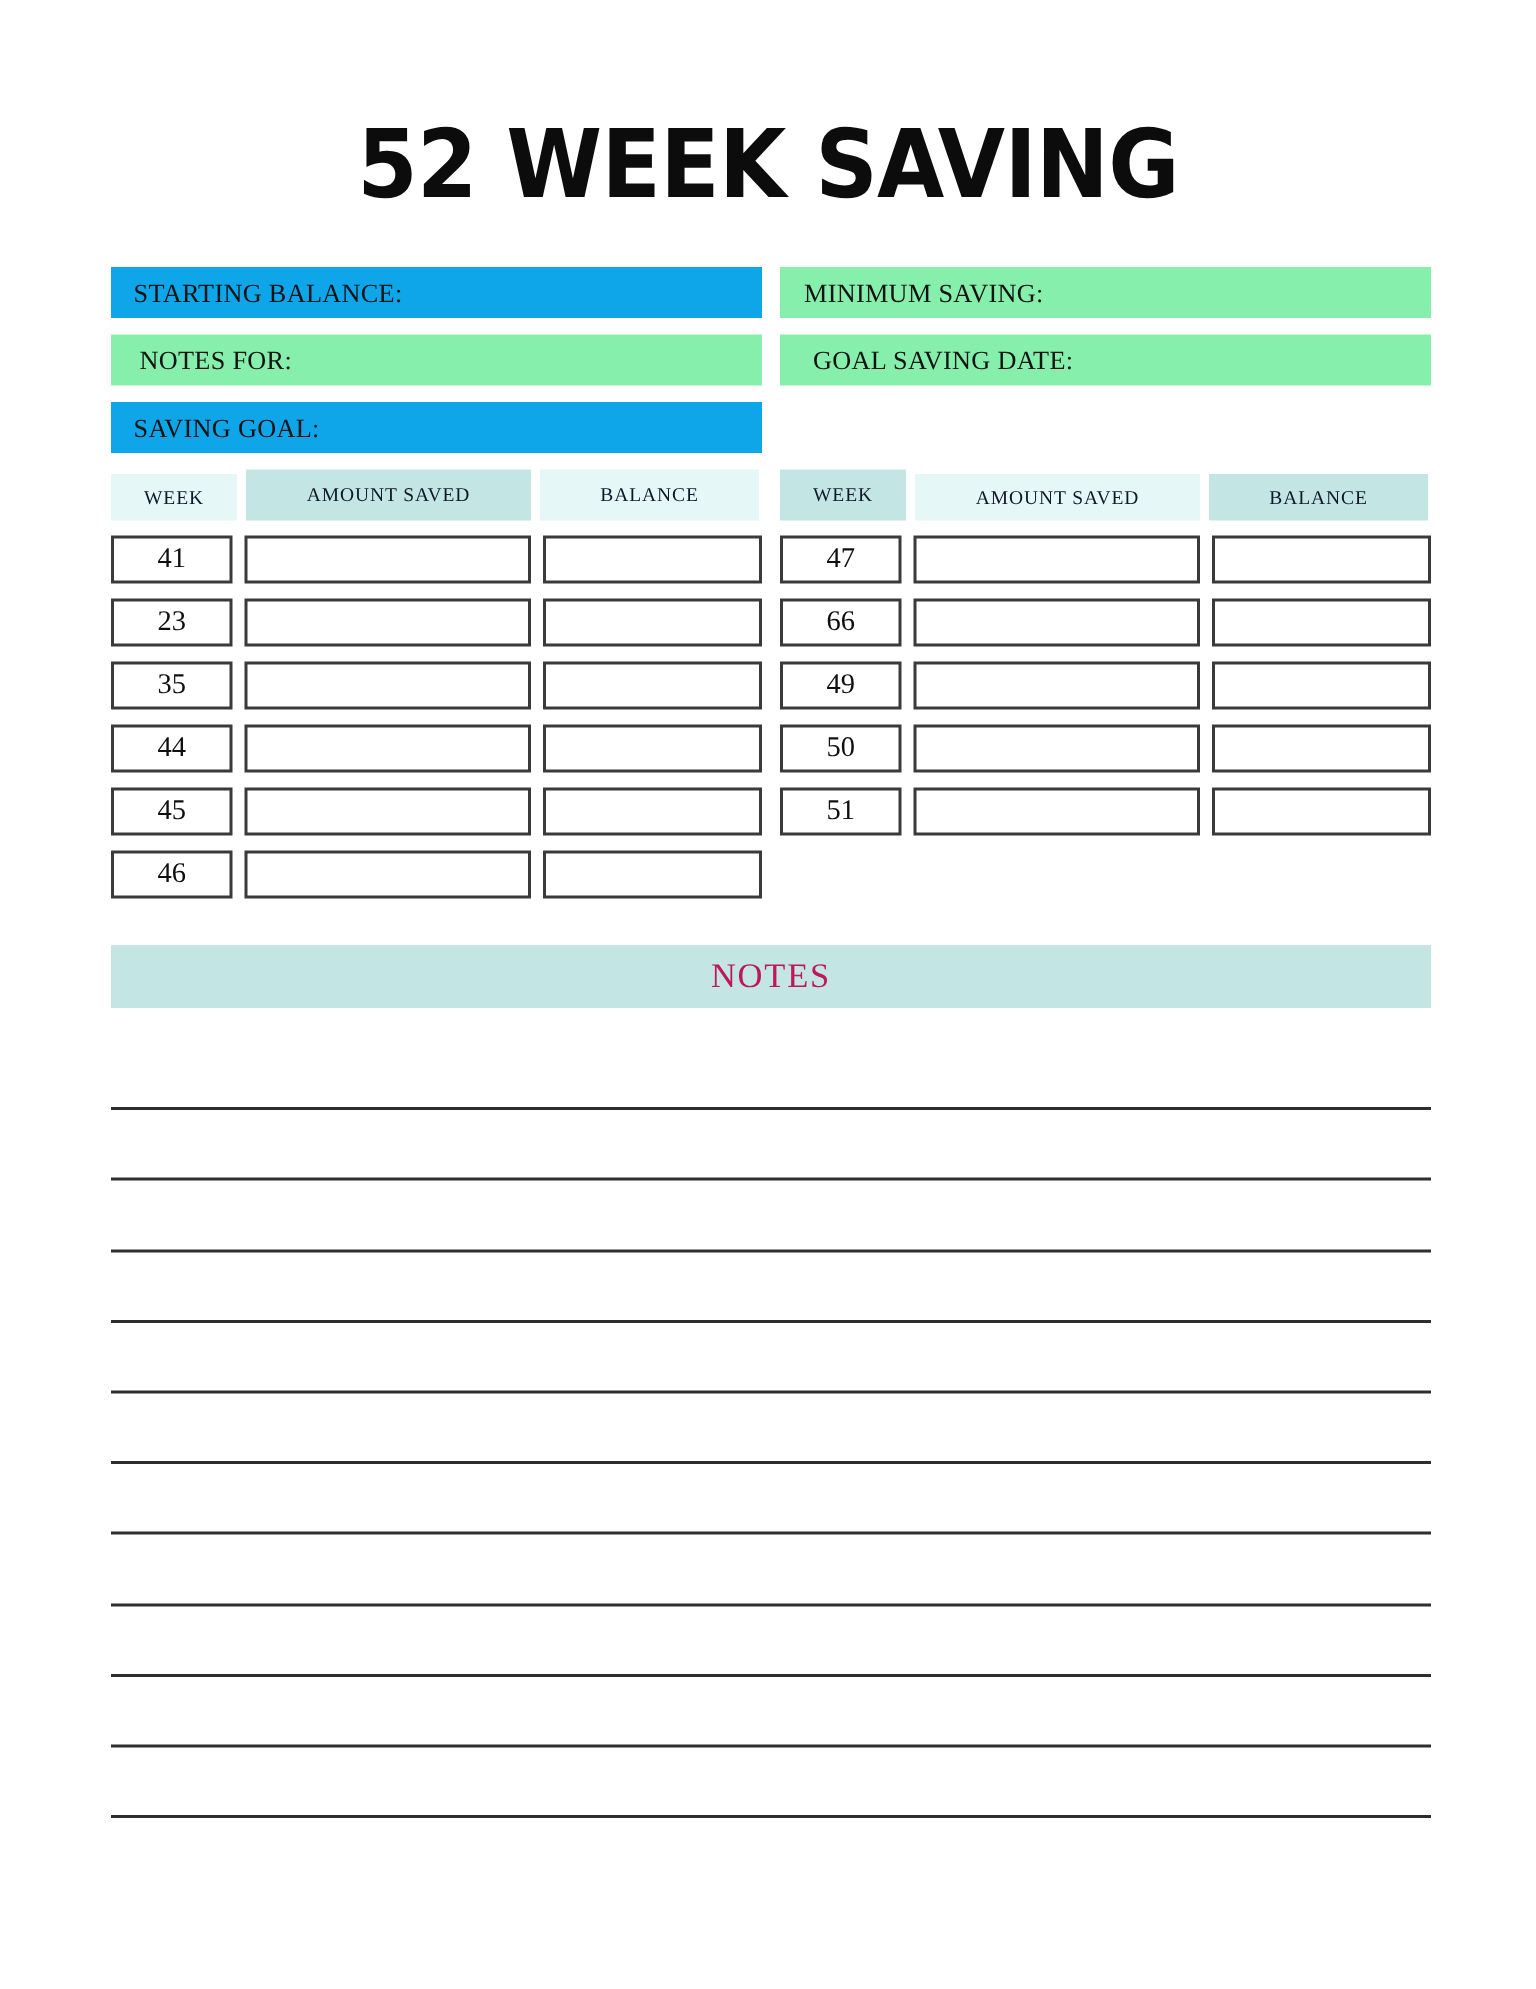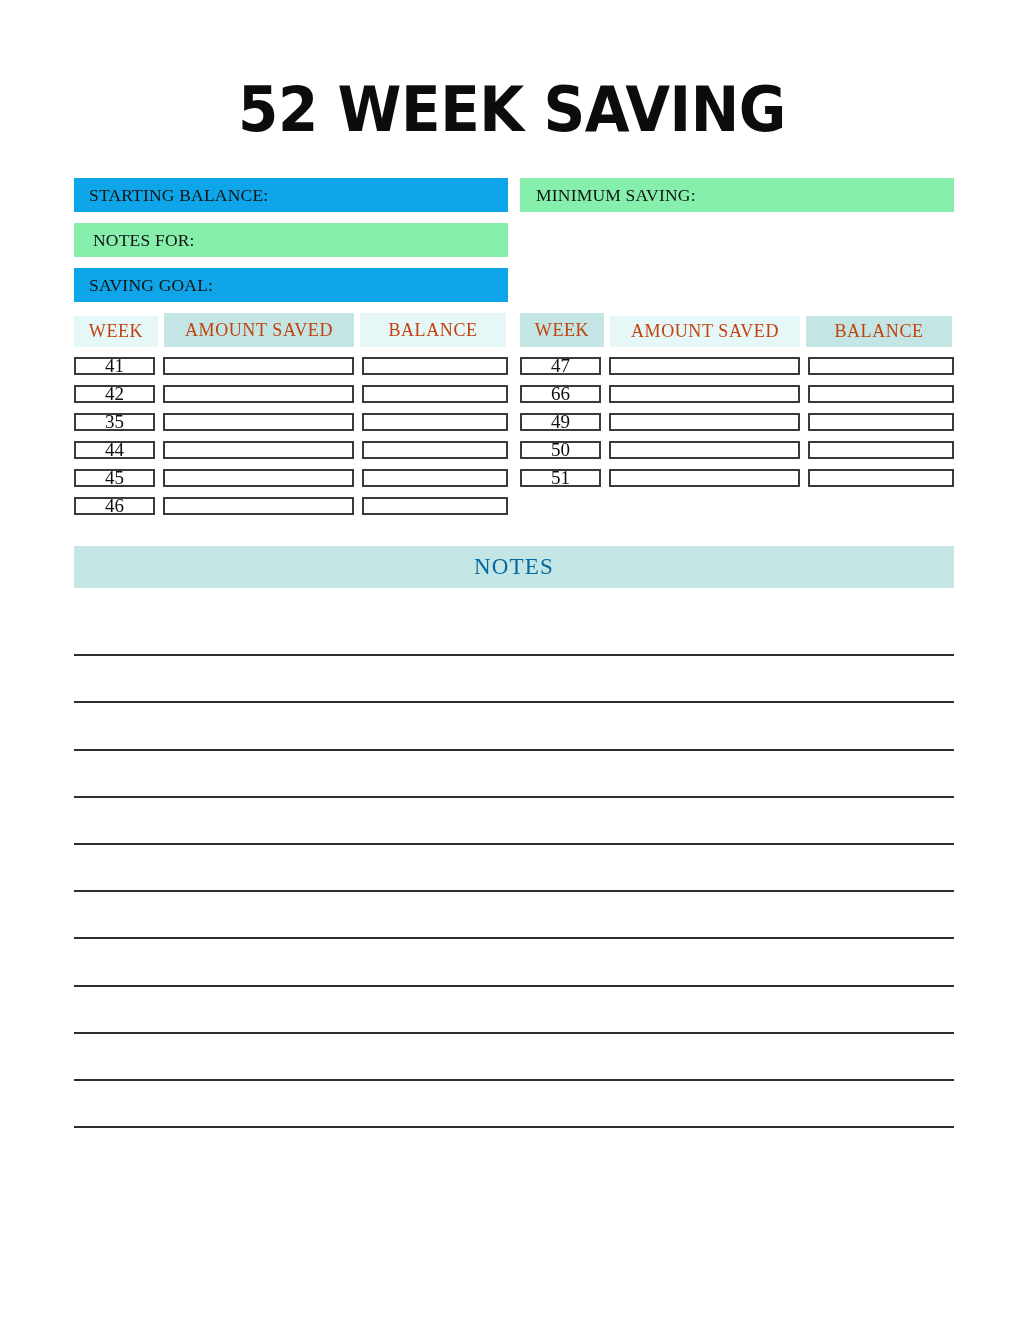--- a/index.html
+++ b/index.html
@@ -80,42 +80,42 @@
     display: flex;
     flex-direction: row;
     align-items: flex-end;
     gap: 6px;
     height: 34px;
   }
   .th {
     display: flex;
     align-items: center;
     justify-content: center;
-    font-size: 18px;
+    font-size: 13px;
     letter-spacing: 0.6px;
-    color: #c2410c;
+    color: #0f172a;
     white-space: nowrap;
   }
   .th.tone-dark  { background: #c3e5e3; }
   .th.tone-light { background: #e5f7f6; }
 
   .th-week-l  { width: 84px;  height: 31px; }
   .th-amt-l   { width: 190px; height: 34px; }
   .th-bal-l   { width: 146px; height: 34px; }
 
   .th-week-r  { width: 84px;  height: 34px; }
   .th-amt-r   { width: 190px; height: 31px; }
   .th-bal-r   { width: 146px; height: 31px; }
 
   .tbody { margin-top: 10px; display: flex; flex-direction: column; gap: 10px; }
 
   .trow { display: flex; flex-direction: row; gap: 8px; }
 
   .cell {
-    height: 18px;
+    height: 32px;
     border: 2px solid #3a3a3a;
     background: #ffffff;
   }
   .cell-week {
     width: 82px;
     display: flex;
     align-items: center;
     justify-content: center;
     font-size: 19px;
     color: #0f0f0f;
@@ -126,21 +126,21 @@
   
   .notes-banner {
     margin-top: 31px;
     height: 42px;
     background: #c3e5e3;
     display: flex;
     align-items: center;
     justify-content: center;
     font-size: 23px;
     letter-spacing: 1.2px;
-    color: #0369a1;
+    color: #be185d;
   }
 
   .notes-lines {
     margin-top: 21px;
     display: flex;
     flex-direction: column;
   }
   .note-line {
     height: 47.2px;
     border-bottom: 2px solid #2e2e2e;
@@ -163,20 +163,23 @@
         <span>NOTES FOR:</span>
       </div>
       <div class="info-field tone-dark pad-c">
         <span>SAVING GOAL:</span>
       </div>
     </div>
 
     <div class="info-col">
       <div class="info-field tone-light pad-d">
         <span>MINIMUM SAVING:</span>
+      </div>
+      <div class="info-field tone-light pad-f">
+        <span>GOAL SAVING DATE:</span>
       </div>
     </div>
 
   </div>
 
   <div class="tables-wrap">
 
     <div class="table-col">
       <div class="thead">
         <div class="th th-week-l tone-light">
@@ -190,21 +193,21 @@
         </div>
       </div>
 
       <div class="tbody">
         <div class="trow">
           <div class="cell cell-week">41</div>
           <div class="cell cell-amount"></div>
           <div class="cell cell-balance"></div>
         </div>
         <div class="trow">
-          <div class="cell cell-week">42</div>
+          <div class="cell cell-week">23</div>
           <div class="cell cell-amount"></div>
           <div class="cell cell-balance"></div>
         </div>
         <div class="trow">
           <div class="cell cell-week">35</div>
           <div class="cell cell-amount"></div>
           <div class="cell cell-balance"></div>
         </div>
         <div class="trow">
           <div class="cell cell-week">44</div>

